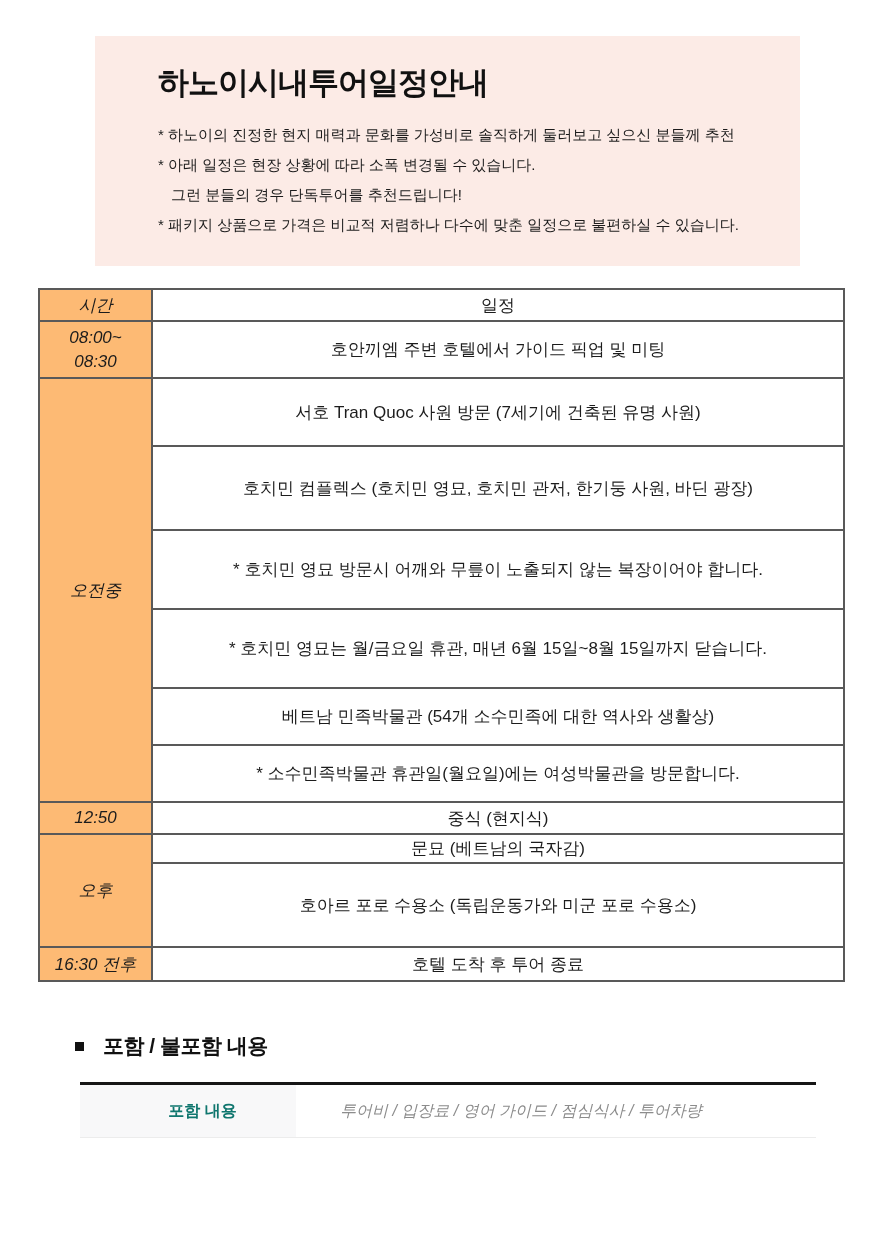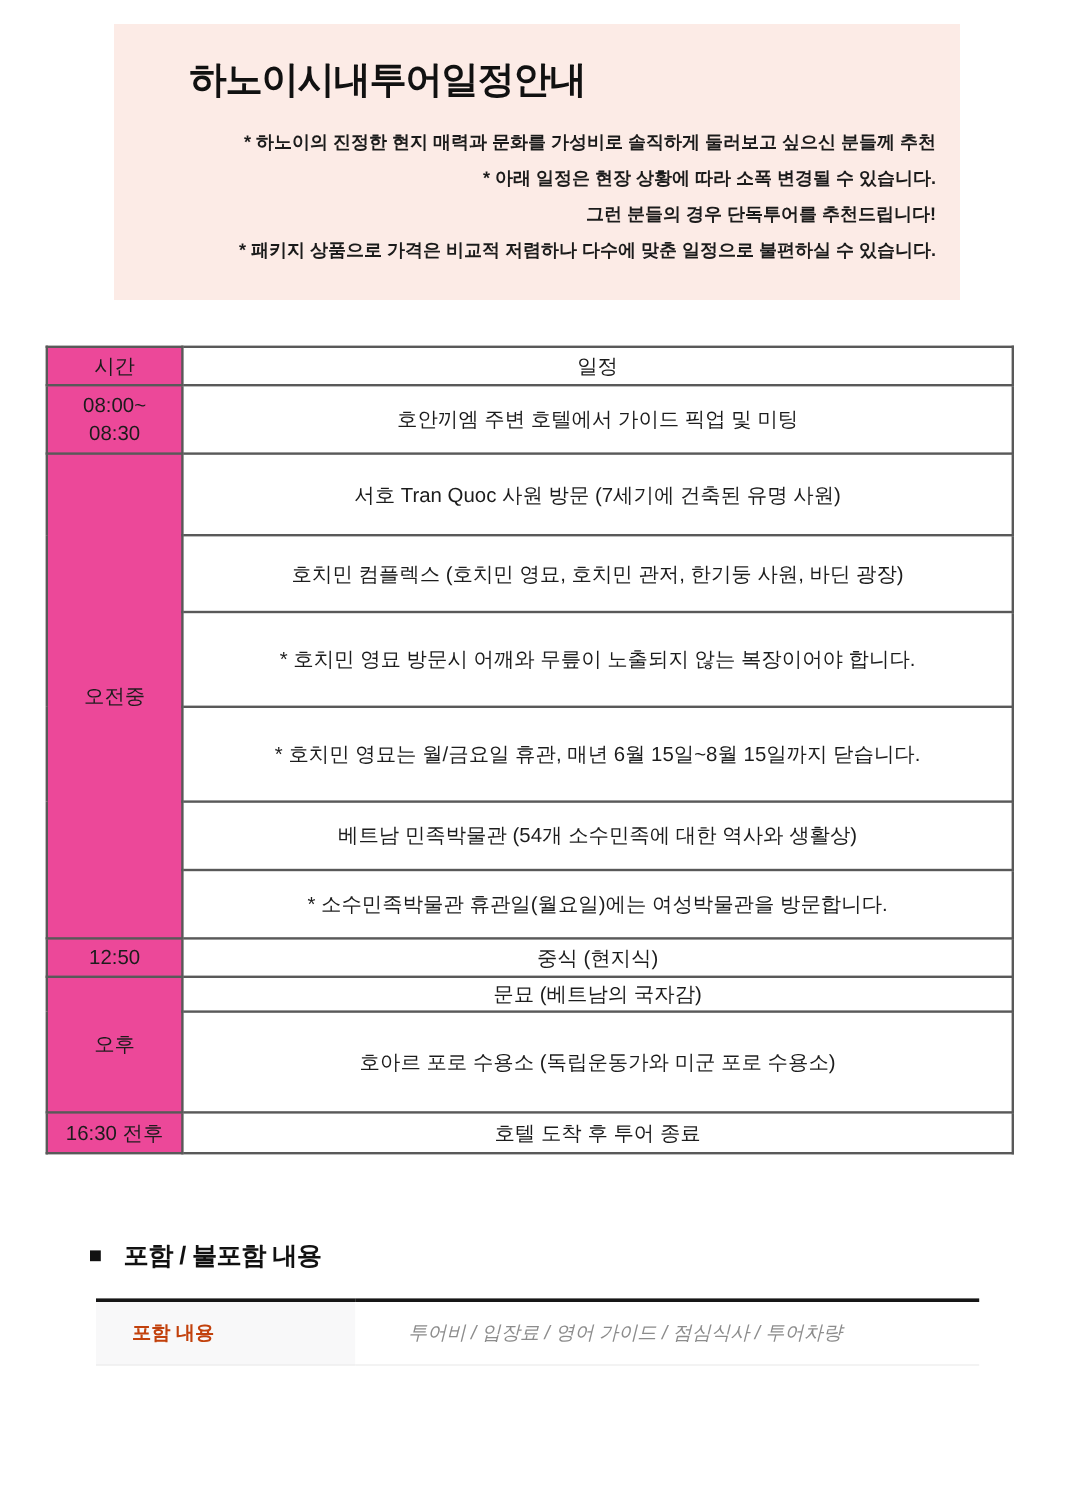--- a/index.html
+++ b/index.html
@@ -5,59 +5,59 @@
   html,body{margin:0;padding:0;}
   body{
     width:891px;height:1260px;background:#ffffff;
     font-family:"Liberation Sans","DejaVu Sans",sans-serif;
     color:#1c1c1c;
   }
   .page{position:relative;width:891px;height:1260px;overflow:hidden;background:#fff;}
 
   
   .notice-box{
-    position:absolute;left:95px;top:20px;width:705px;height:230px;
+    position:absolute;left:95px;top:36px;width:705px;height:230px;
     box-sizing:border-box;padding:26px 20px 0 63px;
   }
   .notice-title{
     margin:0 0 16px 0;font-size:31px;font-weight:900;letter-spacing:-1px;color:#111;
   }
-  .note{margin:0;padding:0;font-size:15px;font-weight:700;line-height:30px;color:#1b1b1b;text-align:right;}
+  .note{margin:0;padding:0;font-size:15px;font-weight:400;line-height:30px;color:#1b1b1b;}
   .note.indent{padding-left:13px;}
 
   
   table.schedule{
     position:absolute;left:38px;top:288px;width:807px;
     border-collapse:collapse;table-layout:fixed;
   }
   table.schedule th,table.schedule td{
     border:2px solid #595959;text-align:center;vertical-align:middle;
     font-size:17px;font-weight:400;color:#1c1c1c;padding:0 6px;
   }
-  table.schedule .time{background:#ec4899;}
+  table.schedule .time{background:#fdba74;font-style:italic;}
   col.c-time{width:113px;}
   .pre{white-space:pre-line;line-height:24px;}
-  tr.h32{height:32px}tr.h57{height:57px}tr.h68{height:68px}tr.h84{height:64px}
+  tr.h32{height:32px}tr.h57{height:57px}tr.h68{height:68px}tr.h84{height:84px}
   tr.h83{height:79px}tr.h69{height:57px}tr.h29{height:29px}tr.h71{height:84px}
   tr.h38{height:34px}
 
   
   .included{position:absolute;left:0;top:1032px;width:891px;}
   .inc-heading{
     display:flex;align-items:center;margin:0 0 0 75px;
     font-size:21px;font-weight:800;color:#111;letter-spacing:-0.5px;
   }
   .sq{display:inline-block;width:9px;height:9px;background:#111;margin-right:19px;}
   table.inc-table{
     margin:22px 0 0 80px;width:736px;border-collapse:collapse;table-layout:fixed;
     border-top:3px solid #161616;
   }
   table.inc-table th{
-    width:185px;background:#f8f8f9;text-align:left;vertical-align:middle;
-    padding-left:30px;font-size:16px;font-weight:700;color:#c2410c;
+    width:185px;background:#f8f8f9;text-align:center;vertical-align:middle;
+    padding-left:30px;font-size:16px;font-weight:700;color:#0f766e;
     border-bottom:1px solid #ececec;
   }
   table.inc-table td{
     text-align:left;vertical-align:middle;padding-left:44px;
     font-size:16px;font-weight:400;color:#8c8c8c;
     border-bottom:1px solid #ececec;
     font-style:italic;
   }
   tr.ih54{height:54px}tr.ih71{height:71px}
 </style>

